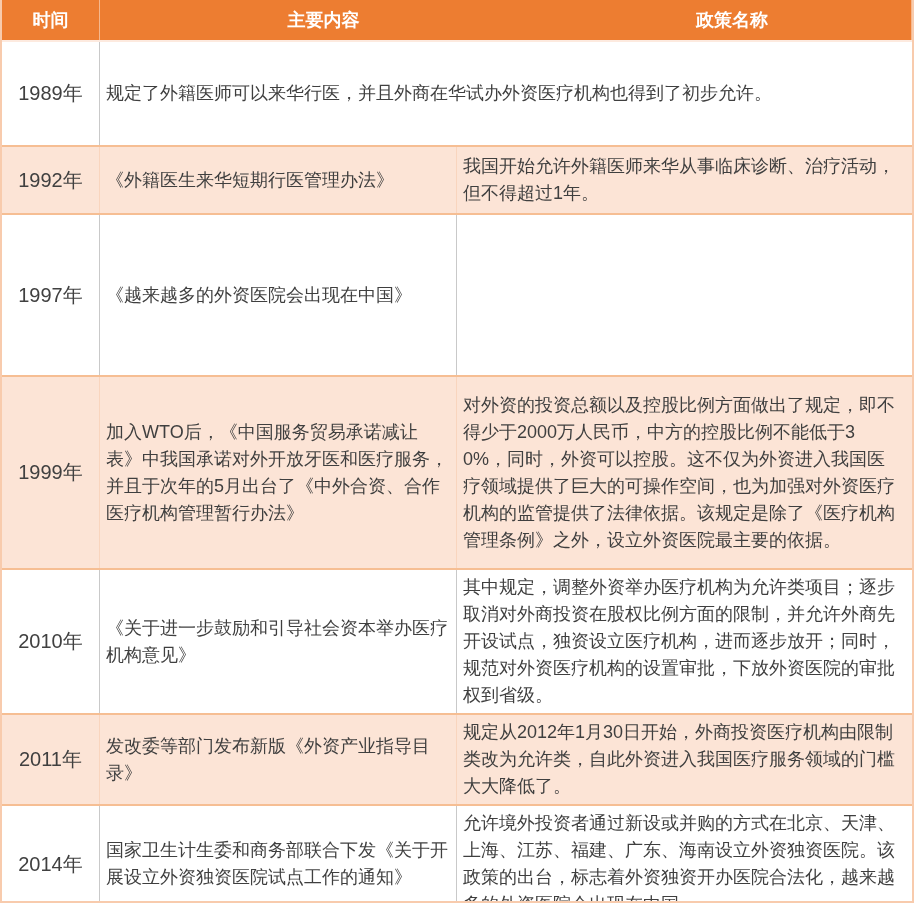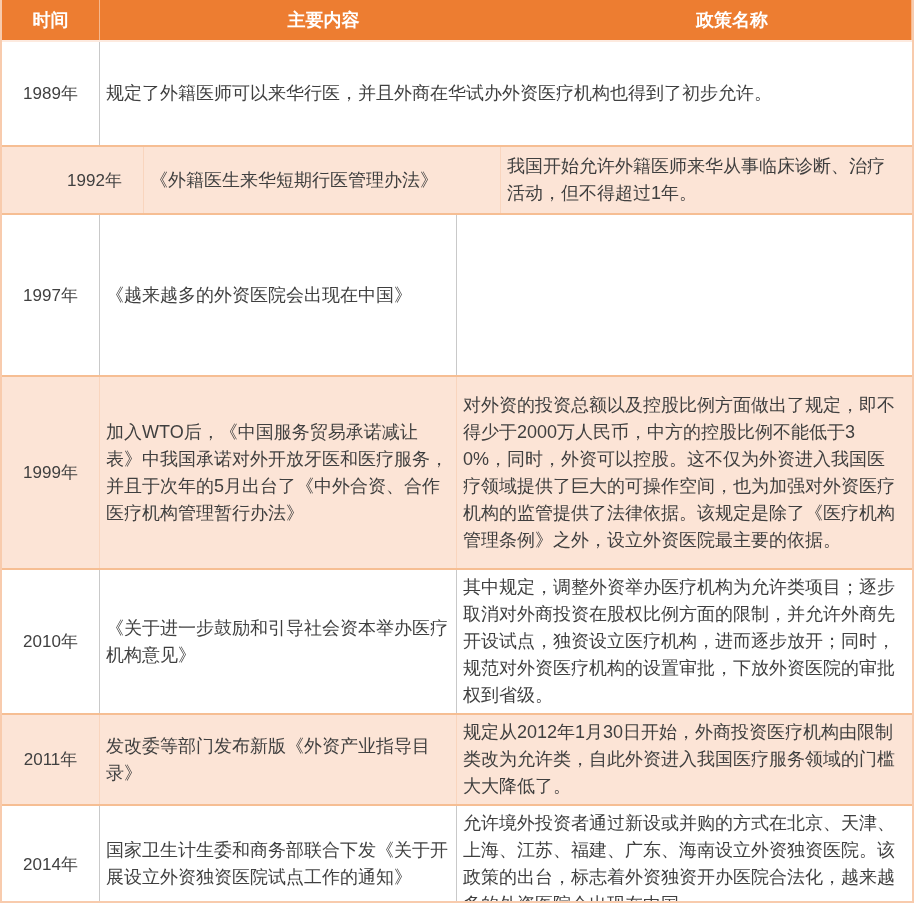--- a/index.html
+++ b/index.html
@@ -30,27 +30,27 @@
   .col-content{flex:1 1 auto;padding:4px 14px 4px 6px;}
   
   #table-body .row .col-year,
   #table-body .row .col-policy{border-right:1px solid #C9C9C9;}
   #table-body .row:nth-child(even) .col-year,
   #table-body .row:nth-child(even) .col-policy{border-right:1px solid #F9D5BE;}
   .header-row .col-year,
   .header-row .col-policy{border-right:1px solid rgba(255,255,255,0.45);}
   
   #table-body .row:nth-child(1){min-height:105px;}
-  #table-body .row:nth-child(2){min-height:68px;padding-left:44px;}
+  #table-body .row:nth-child(2){min-height:68px;}
   #table-body .row:nth-child(3){min-height:162px;}
   #table-body .row:nth-child(4){min-height:193px;}
   #table-body .row:nth-child(5){min-height:144px;}
   #table-body .row:nth-child(6){min-height:85px;}
   #table-body .row:nth-child(7){min-height:106px;}
-  .year{font-size:17px;color:#404040;}
+  .year{font-size:20px;color:#404040;}
   .policy,.content{
     font-size:18px;line-height:27px;color:#3F3F3F;
     text-align:left;word-break:break-all;
   }
 </style>
 </head>
 <body>
 
 <div class="table">
   <div class="header-row">

